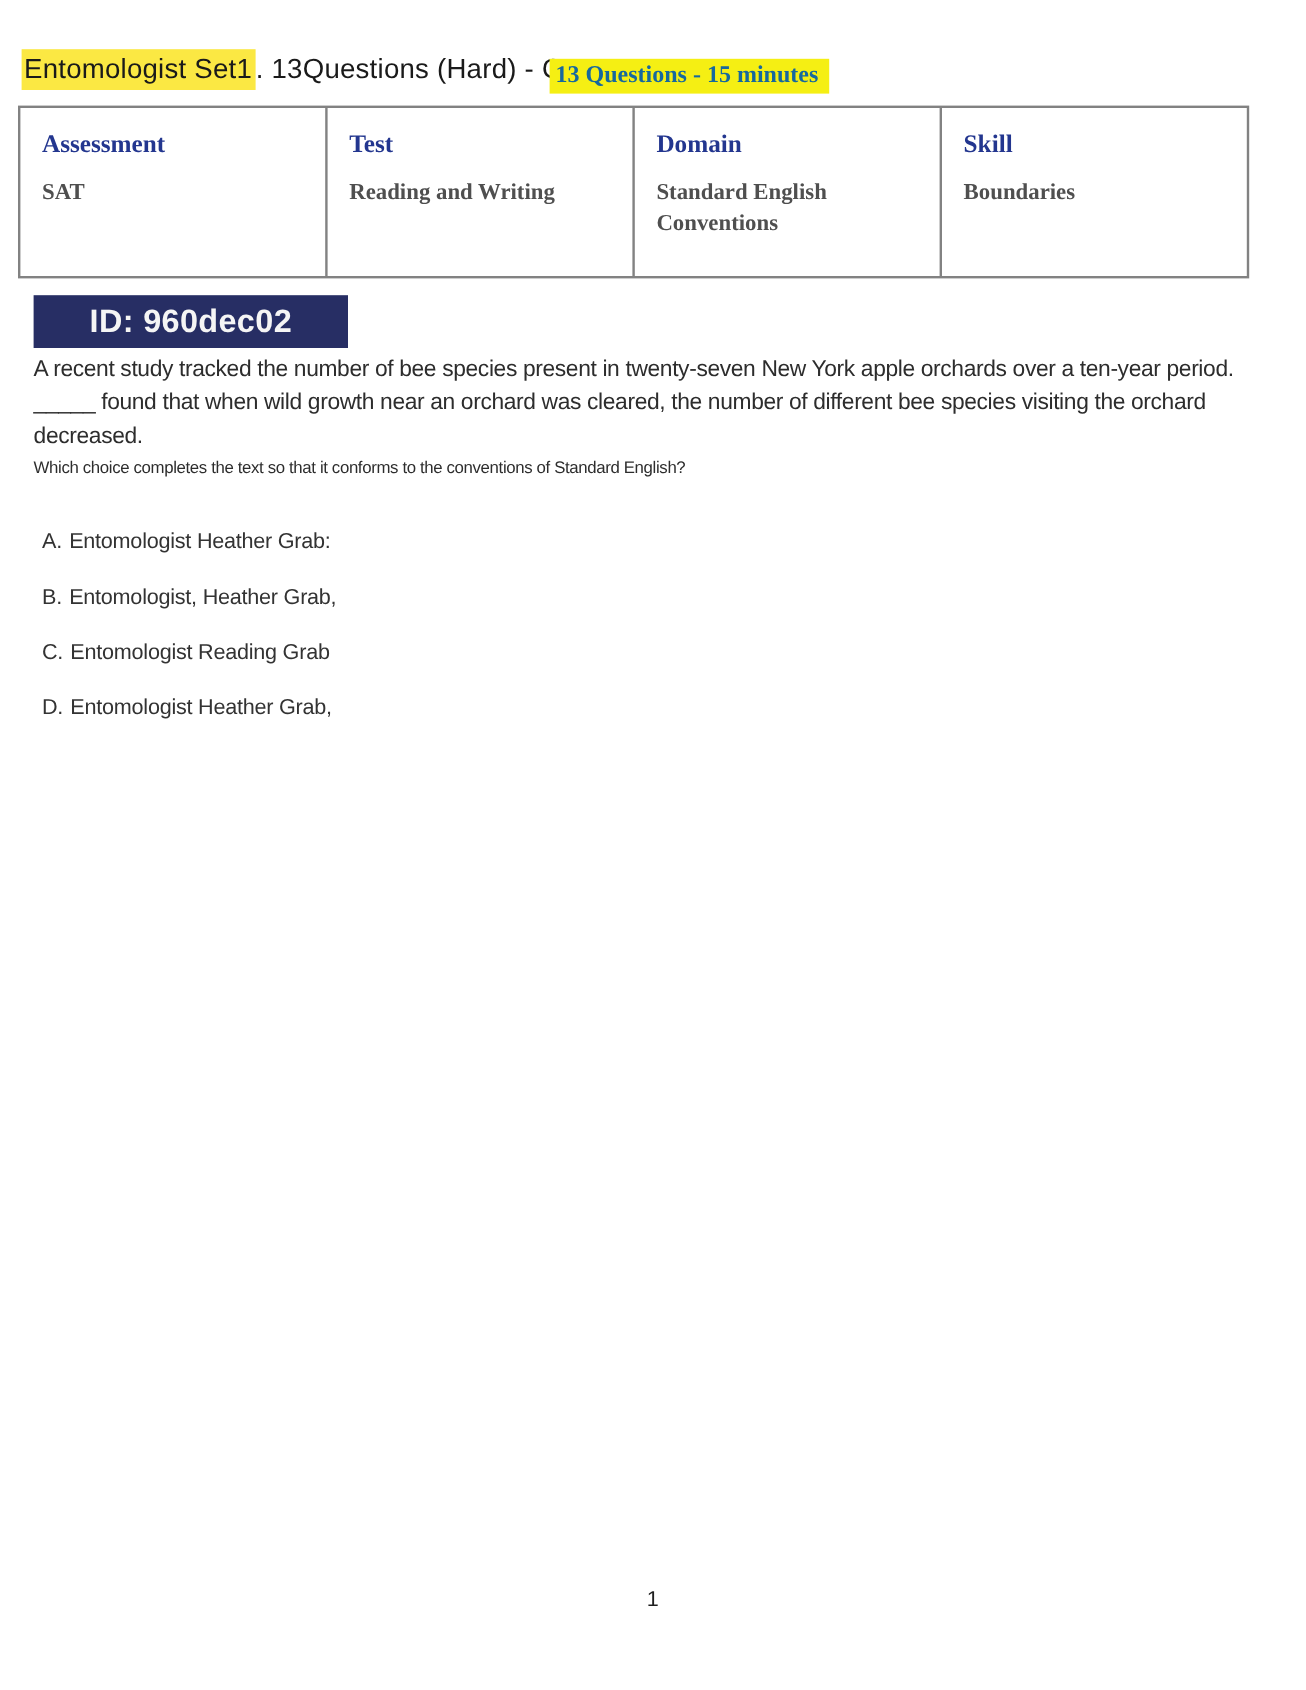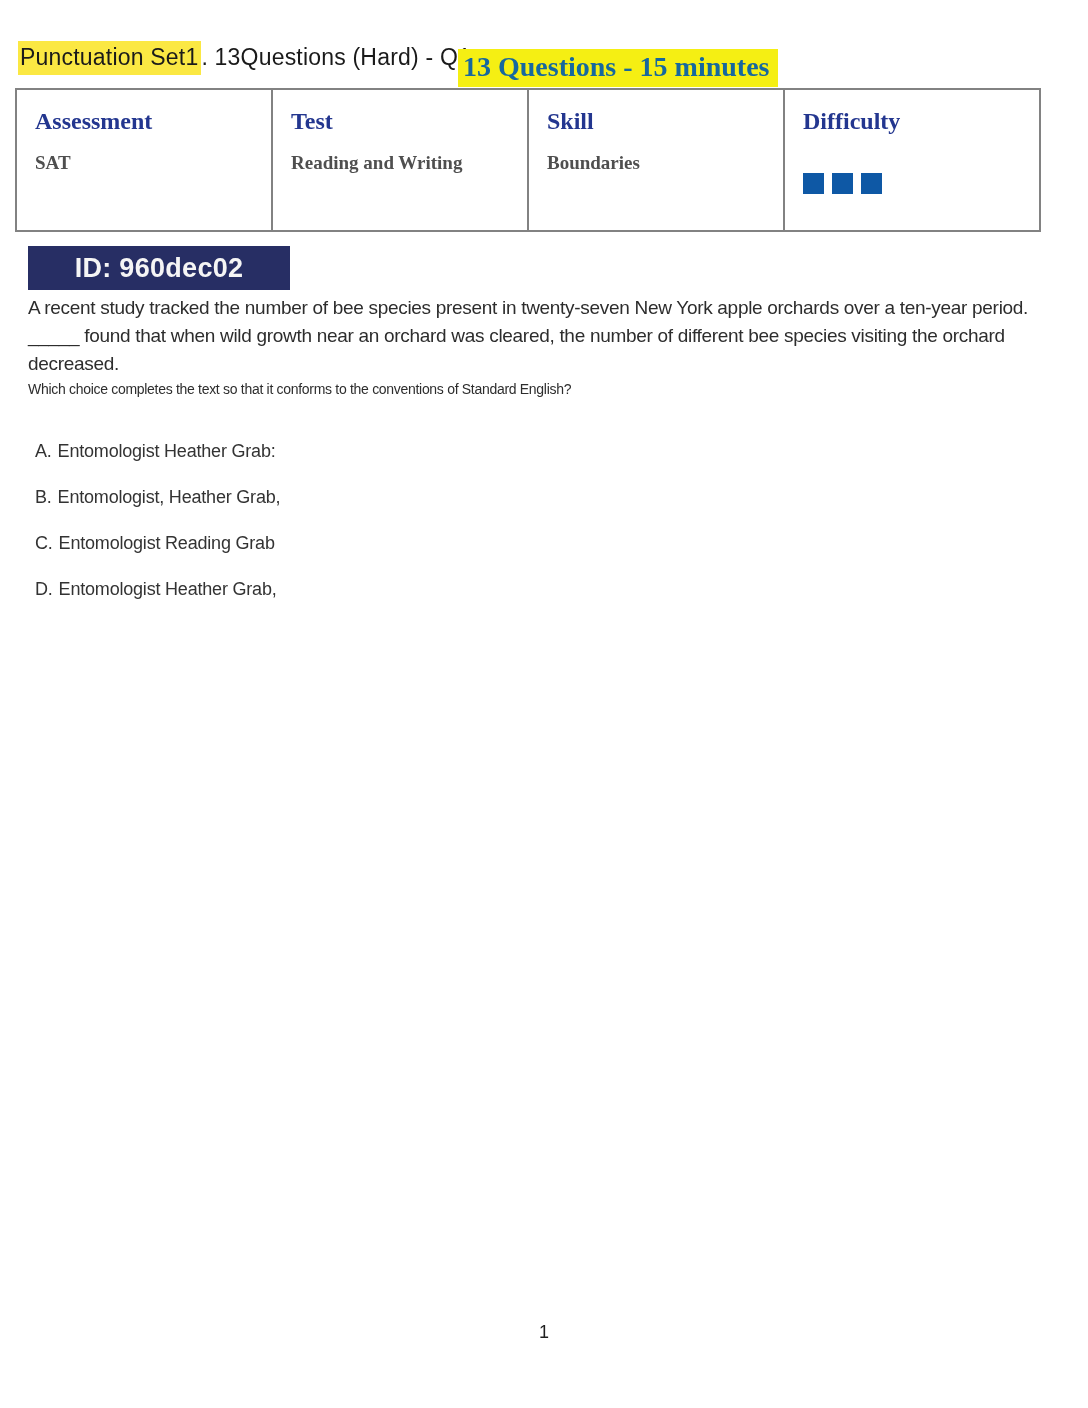--- a/index.html
+++ b/index.html
@@ -27,21 +27,21 @@
   .hl-title {
     background: #fbe843;
     padding: 3px 3px 5px 2px;
   }
   .timer-badge {
     position: absolute;
     left: 458px;
     top: 49px;
     font-family: "Liberation Serif", serif;
     font-weight: bold;
-    font-size: 28px;
+    font-size: 20px;
     color: #16689e;
     background: #f5ef13;
     padding: 2px 9px 4px 5px;
     white-space: nowrap;
   }
 
   
   .meta-table {
     position: absolute;
     left: 15px;
@@ -53,21 +53,21 @@
   }
   .meta-cell {
     flex: 1 1 0;
     border-right: 2px solid #828282;
     padding: 18px 12px 0 18px;
   }
   .meta-cell:last-child { border-right: none; }
   .meta-cell .cell-header {
     font-family: "Liberation Serif", serif;
     font-weight: bold;
-    font-size: 24px;
+    font-size: 21px;
     color: #23368f;
   }
   .meta-cell .cell-value {
     margin-top: 15px;
     font-family: "Liberation Serif", serif;
     font-weight: bold;
     font-size: 19px;
     line-height: 1.35;
     color: #4f4f4f;
   }
@@ -141,43 +141,39 @@
     text-align: center;
     font-size: 18px;
     color: #1f1f1f;
   }
 </style>
 </head>
 <body>
 
 <div class="page">
 
-  <div class="title-line"><span class="hl-title">Punctuation Set1</span><span>. 13Questions (Hard) -  Q1</span></div>
+  <div class="title-line"><span class="hl-title">Entomologist Set1</span><span>. 13Questions (Hard) -  Q1</span></div>
   <div class="timer-badge">13 Questions - 15 minutes</div>
 
   <div class="meta-table">
     <div class="meta-cell">
       <div class="cell-header">Assessment</div>
       <div class="cell-value">SAT</div>
     </div>
     <div class="meta-cell">
       <div class="cell-header">Test</div>
       <div class="cell-value">Reading and Writing</div>
     </div>
     <div class="meta-cell">
+      <div class="cell-header">Domain</div>
+      <div class="cell-value">Standard English Conventions</div>
+    </div>
+    <div class="meta-cell">
       <div class="cell-header">Skill</div>
       <div class="cell-value">Boundaries</div>
-    </div>
-    <div class="meta-cell">
-      <div class="cell-header">Difficulty</div>
-      <div class="difficulty-squares">
-          <span class="diff-sq" style="background: rgb(14, 88, 165);"></span>
-          <span class="diff-sq" style="background: rgb(14, 88, 165);"></span>
-          <span class="diff-sq" style="background: rgb(14, 88, 165);"></span>
-        </div>
     </div>
   </div>
 
   <div class="id-badge">ID: 960dec02</div>
 
   <p class="passage">A recent study tracked the number of bee species present in twenty-seven New York apple orchards over a ten-year period. _____ found that when wild growth near an orchard was cleared, the number of different bee species visiting the orchard decreased.</p>
 
   <p class="prompt">Which choice completes the text so that it conforms to the conventions of Standard English?</p>
 
   <div class="options">

